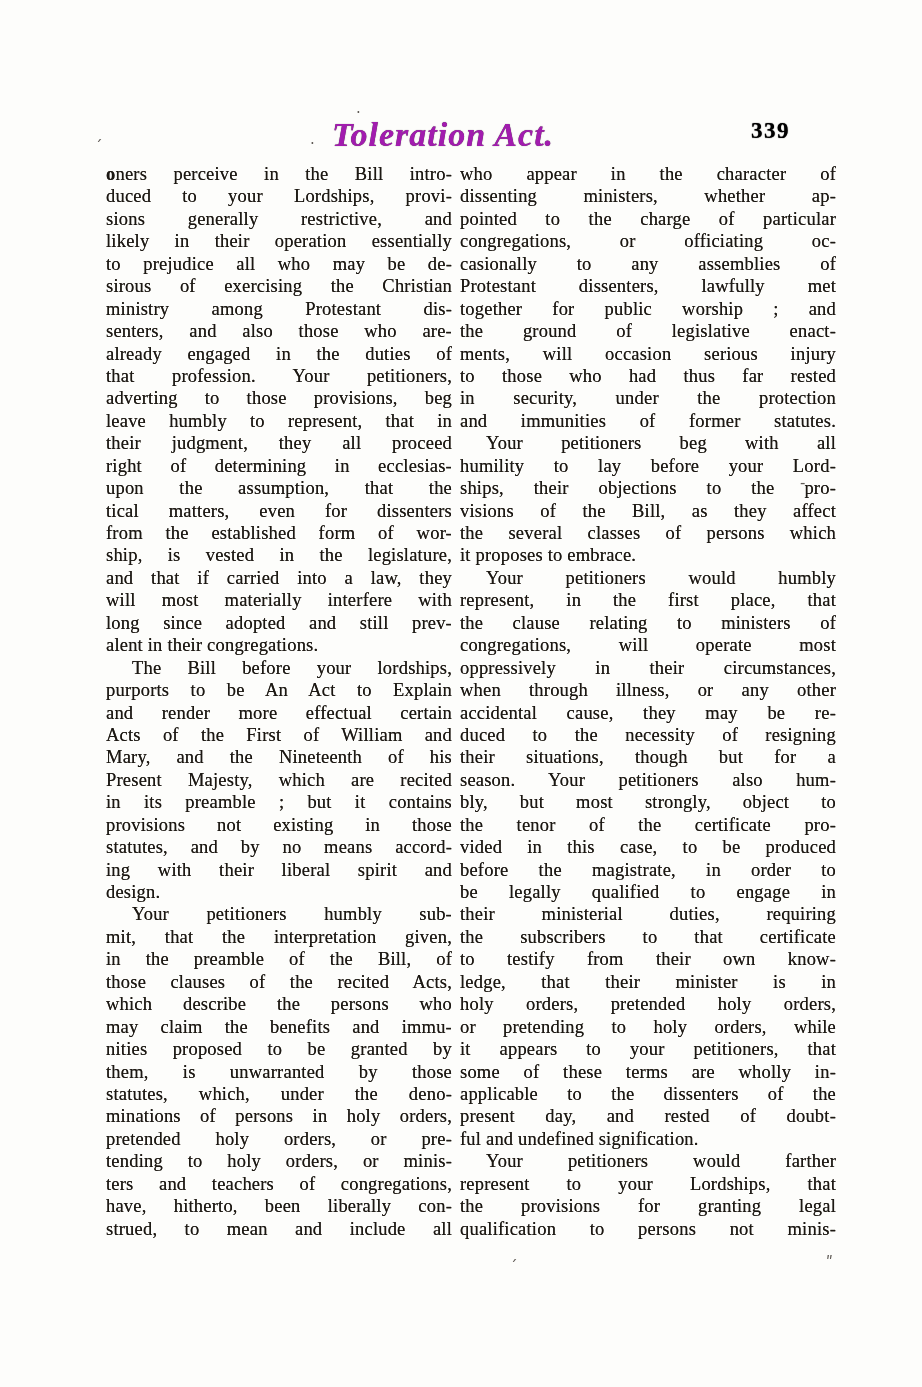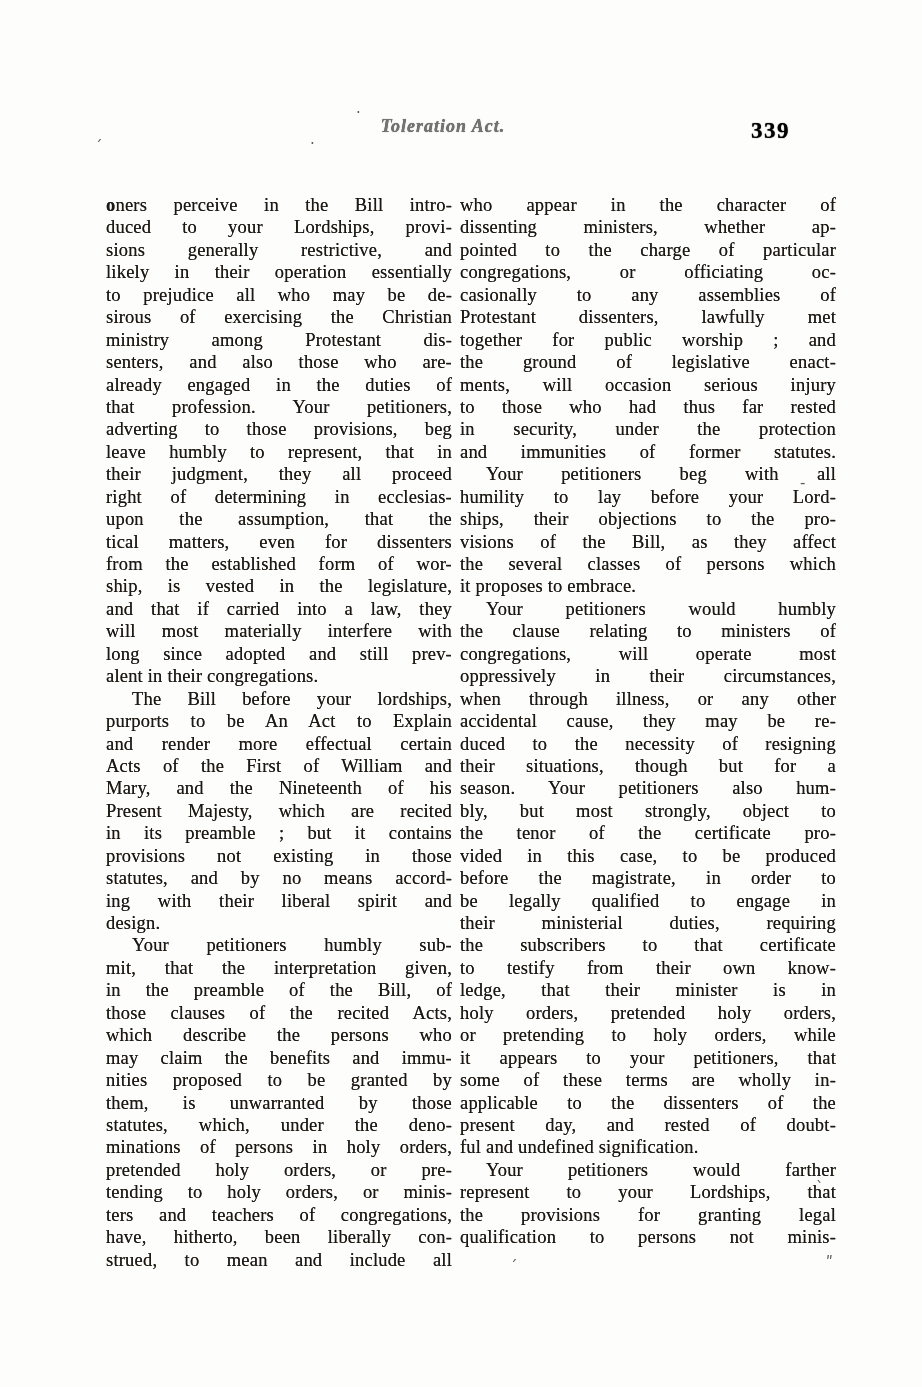--- a/index.html
+++ b/index.html
@@ -9,33 +9,33 @@
     position:relative; width:922px; height:1387px;
     background:#fdfdfb; color:#1b1713; overflow:hidden;
     font-family:"Liberation Serif", serif;
   }
   .page-header {
     position:absolute; top:112px; left:106px; width:730px; height:44px;
   }
   .running-title {
     position:absolute; left:0; right:12px; top:4px; text-align:center;
     transform:translateX(-22px);
-    font-style:italic; font-weight:700; font-size:18px; letter-spacing:1px;
-    color:#737373; text-shadow:0 0 0.7px rgba(20,16,10,0.85);
+    font-style:italic; font-weight:700; font-size:34px; letter-spacing:1px;
+    color:#a21caf; text-shadow:0 0 0.7px rgba(20,16,10,0.85);
   }
   .page-number {
     position:absolute; right:46px; top:6px;
     font-weight:700; font-size:23px; letter-spacing:1.5px;
     color:#000000; text-shadow:0 0 1px rgba(10,8,6,0.9);
   }
   .columns {
     position:absolute; top:163px; left:106px; width:730px;
     display:flex; gap:8px; align-items:flex-start;
   }
-  .col { flex:0 0 auto;margin-top:31px; }
+  .col { flex:0 0 auto; }
   .col-left  { width:346px; }
   .col-right { width:376px; }
   .para { margin:0; }
   .line {
     height:22.45px; line-height:22.45px;
     font-size:18.5px; letter-spacing:0.2px;
     text-align:justify; text-align-last:justify; -moz-text-align-last:justify;
     overflow:hidden; color:#1c1813;
     text-shadow:0 0 0.55px rgba(25,20,14,0.8);
   }
@@ -132,20 +132,21 @@
         <div class="para indent">
           <div class="line">Your petitioners beg with all</div>
           <div class="line">humility to lay before your Lord-</div>
           <div class="line">ships, their objections to the pro-</div>
           <div class="line">visions of the Bill, as they affect</div>
           <div class="line">the several classes of persons which</div>
           <div class="line endline">it proposes to embrace.</div>
         </div>
         <div class="para indent">
           <div class="line">Your petitioners would humbly</div>
+          <div class="line">represent, in the first place, that</div>
           <div class="line">the clause relating to ministers of</div>
           <div class="line">congregations, will operate most</div>
           <div class="line">oppressively in their circumstances,</div>
           <div class="line">when through illness, or any other</div>
           <div class="line">accidental cause, they may be re-</div>
           <div class="line">duced to the necessity of resigning</div>
           <div class="line">their situations, though but for a</div>
           <div class="line">season. Your petitioners also hum-</div>
           <div class="line">bly, but most strongly, object to</div>
           <div class="line">the tenor of the certificate pro-</div>

